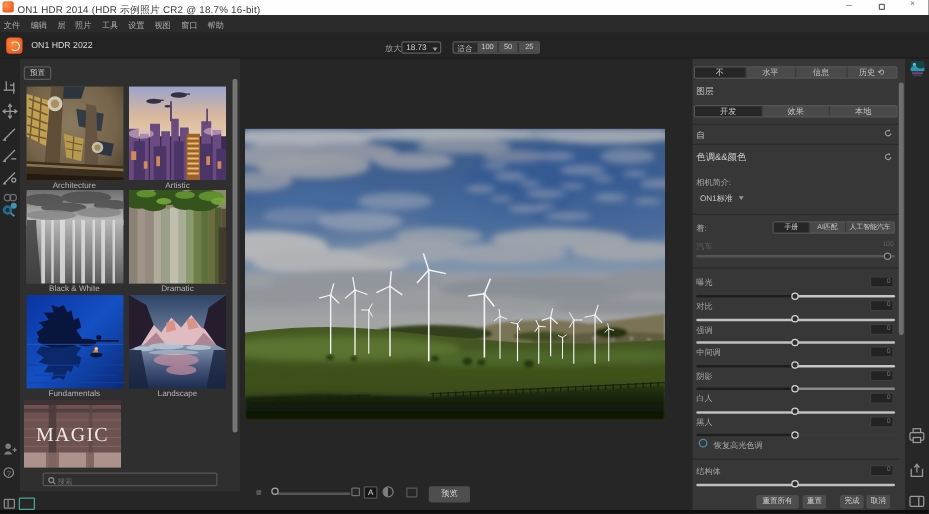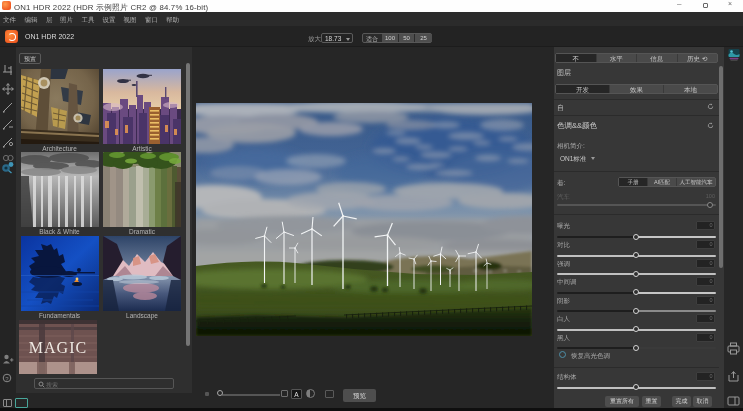--- a/index.html
+++ b/index.html
@@ -48,21 +48,21 @@
 .btn{position:absolute;height:11px;background:#4d4d4d;border-radius:2px;color:#d6d6d6;font-size:6px;text-align:center;line-height:10px}
 .divid{position:absolute;left:0;width:165px;height:1px;background:#2b2b2b}
 
 #rstrip{left:724px;top:47px;width:19px;height:364px;background:#272727}
 </style></head>
 <body>
 <div id="app">
 
   <div class="abs" id="titlebar">
     <div id="appicon"></div>
-    <div class="txt">ON1 HDR 2022 (HDR 示例照片 CR2 @ 84.7% 16-bit)</div>
+    <div class="txt">ON1 HDR 2014 (HDR 示例照片 CR2 @ 18.7% 16-bit)</div>
     <span class="winbtn" style="left:677px;top:-1px;color:#666">–</span>
     <span class="winbtn" style="left:702.5px;top:2.5px;width:5px;height:5px;border:1px solid #686868;border-radius:1px"></span>
     <span class="winbtn" style="left:728px;top:0px;color:#666;font-size:7px">×</span>
   </div>
 
   <div class="abs" id="menubar">
     <span style="left:3px">文件</span>
       <span style="left:24.5px">编辑</span>
       <span style="left:46px">层</span>
     <span style="left:60px">照片</span>

